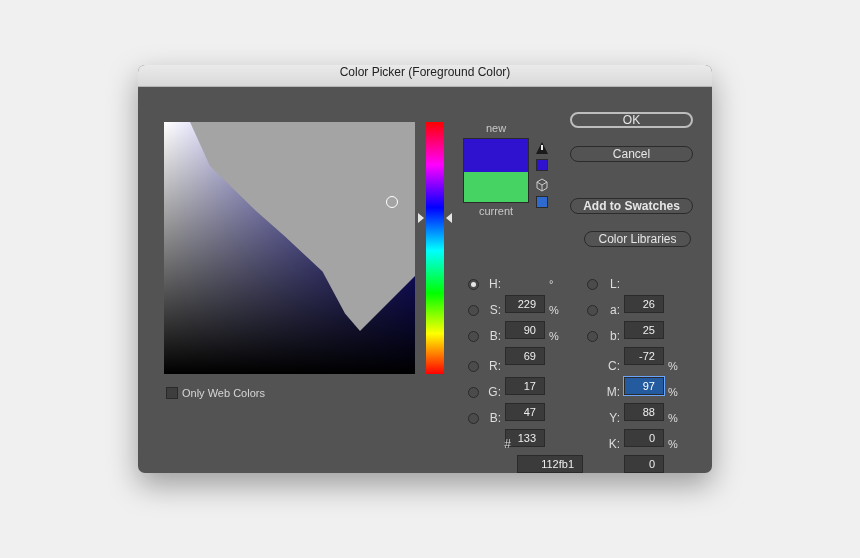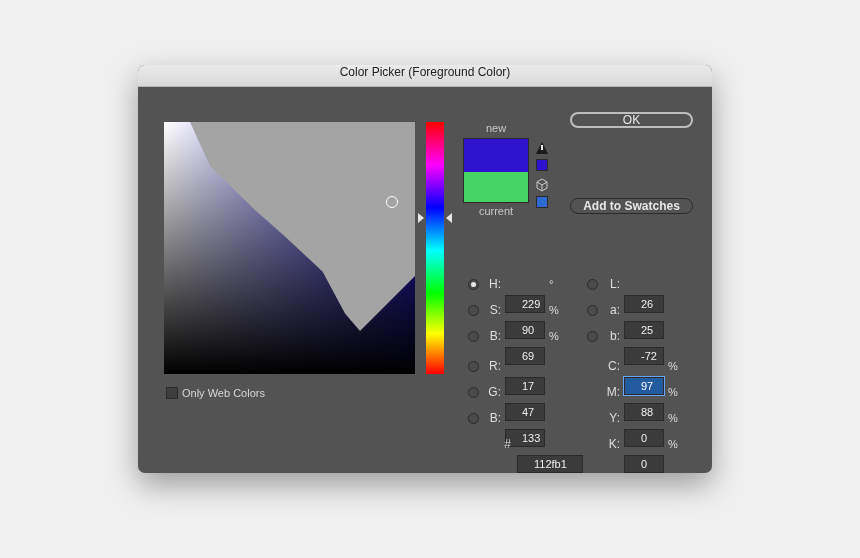--- a/index.html
+++ b/index.html
@@ -188,21 +188,21 @@
     background:#4b4b4b;
   }
   .radio.on::after { content:""; width:5px;height:5px;border-radius:50%;background:#e6e6e6; }
   .lbl  { width: 18px; text-align:right; color:#ddd; }
   .val {
     width: 40px; height: 18px;
     background: #3b3b3b;
     border: 1px solid #2a2a2a;
     color: #eee;
     font-size: 11px;
-    padding: 0 16px;
+    padding: 0 8px;
     line-height: 16px;
     text-align: right;
     margin-top: 40px;
   }
   .val.wide { width: 66px; text-align:right; }
   .val.sel { background: #245a9e; color:#fff; outline:1px solid #6aa6ff; }
   .suffix { width: 14px; color:#ddd; font-size:11px; }
   .colL { display:flex; align-items:center; gap:4px; width: 115px; }
   .colR { display:flex; align-items:center; gap:4px; }
   .noradio .radio { visibility:hidden; }
@@ -256,22 +256,28 @@
     <div class="tiny-swatch a"></div>
     <svg class="cube-icon" viewBox="0 0 14 14">
         <path d="M7 1l5 3v6l-5 3-5-3V4z" fill="none" stroke="#ccc" stroke-width="1"></path>
         <path d="M2 4l5 3 5-3M7 7v6" stroke="#ccc" stroke-width="1" fill="none"></path>
       </svg>
     <div class="tiny-swatch b"></div>
 
     <div class="btn ok">
         <span>OK</span>
       </div>
+    <div class="btn cancel">
+        <span>Cancel</span>
+      </div>
     <div class="btn swatches">
         <span>Add to Swatches</span>
+      </div>
+    <div class="btn libraries">
+        <span>Color Libraries</span>
       </div>
 
     <div class="rows">
 
       <div class="row">
         <div class="colL">
           <div class="radio on"></div>
           <span class="lbl">H:</span>
           <div class="val">229</div>
           <span class="suffix">°</span>

